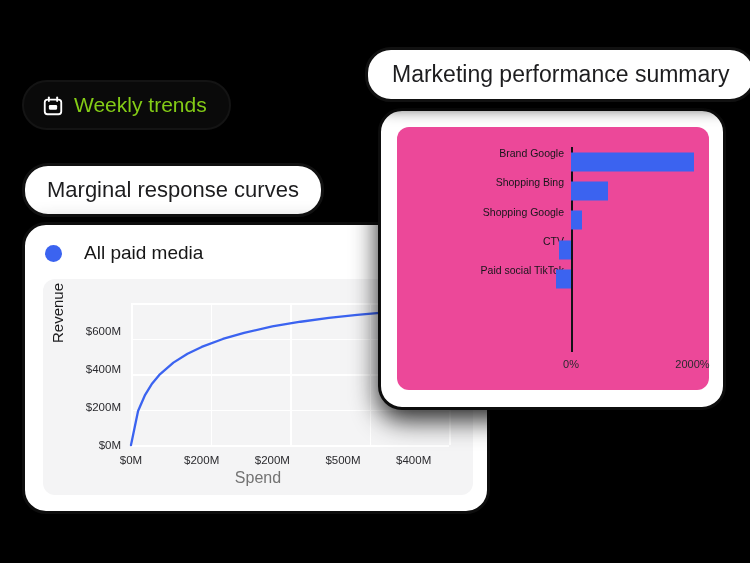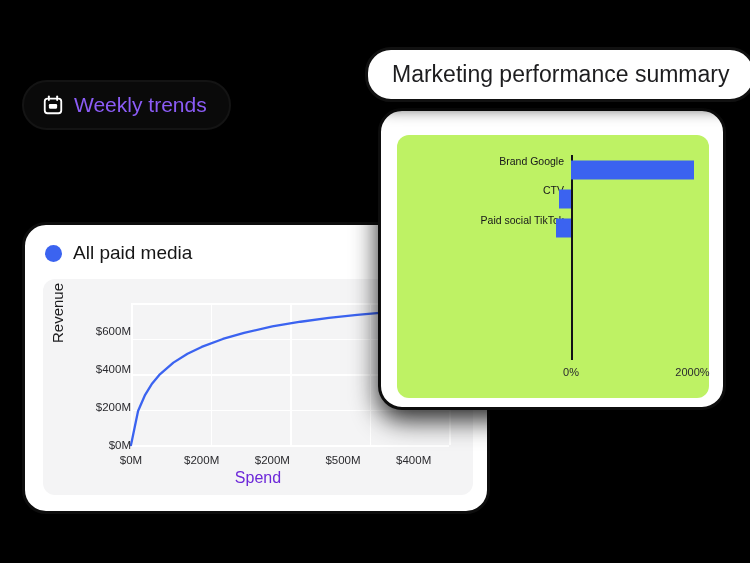--- a/index.html
+++ b/index.html
@@ -13,23 +13,24 @@
 
   
   .pill {
     position: absolute;
     display: flex; align-items: center; gap: 10px;
     border-radius: 26px;
     white-space: nowrap;
   }
   .pill-dark {
     background: #0a0a0a;
-    color: #8b5cf6;
+    color: #84cc16;
     border: 2.5px solid #141414;
     box-shadow: 0 0 0 2px #000, 0 6px 18px rgba(0,0,0,.9);
+    align-items: flex-end;
   }
   .pill-light {
     background: #ffffff;
     color: #1d1d1f;
     border: 3px solid #111111;
     box-shadow: 0 6px 16px rgba(0,0,0,.75);
   }
   #pill-weekly {
     left: 22px; top: 80px;
     padding: 11px 22px 11px 18px;
@@ -64,61 +65,61 @@
   }
   #card-right {
     left: 378px; top: 108px;
     width: 348px; height: 302px;
     z-index: 5;
     border-radius: 24px;
   }
 
   
   .legend {
-    display: flex; align-items: center; gap: 11px;
+    display: flex; align-items: center; gap: 22px;
     padding: 17px 0 0 20px;
   }
   .legend-dot {
     width: 17px; height: 17px; border-radius: 50%;
     background: #3b63f0; flex: none;
   }
   .legend-label { font-size: 19px; color: #161616; }
 
   .plot-panel {
     position: absolute;
     left: 18px; top: 54px;
     width: 430px; height: 216px;
     background: #f4f4f5;
     border-radius: 12px;
   }
   .plot-panel-right {
     position: absolute;
-    left: 16px; top: 24px;
+    left: 16px; top: 16px;
     width: 312px; height: 263px;
-    background: #bef264;
+    background: #ec4899;
     border-radius: 12px;
   }
 
   .axis-title-y {
     position: absolute;
     left: 6px; top: 64px;
     font-size: 15px; color: #1c1c1e;
     transform: rotate(-90deg);
     transform-origin: left top;
     white-space: nowrap;
   }
   .axis-title-x {
     position: absolute;
     left: 0; right: 0; bottom: 8px;
     text-align: center;
-    font-size: 16px; color: #6d28d9;
+    font-size: 16px; color: #737373;
   }
   .ytick {
     position: absolute;
-    right: 100%; margin-right: 0;
+    right: 100%; margin-right: 10px;
     font-size: 11.5px; color: #2a2a2e;
     white-space: nowrap;
     transform: translateY(-50%);
   }
   .xtick {
     position: absolute;
     top: 100%; margin-top: 9px;
     font-size: 11.5px; color: #2a2a2e;
     white-space: nowrap;
     transform: translateX(-50%);
@@ -223,20 +224,32 @@
         <div id="zero-axis"></div>
         <div id="bar-rows">
             <div class="bar-row">
               <div class="bar-label-wrap">
                 <span class="bar-label">Brand Google</span>
               </div>
               <div class="bar" style="background: rgb(59, 99, 240); width: 122.715px; left: 164px;"></div>
             </div>
             <div class="bar-row">
               <div class="bar-label-wrap">
+                <span class="bar-label">Shopping Bing</span>
+              </div>
+              <div class="bar" style="background: rgb(59, 99, 240); width: 37.0575px; left: 164px;"></div>
+            </div>
+            <div class="bar-row">
+              <div class="bar-label-wrap">
+                <span class="bar-label">Shopping Google</span>
+              </div>
+              <div class="bar" style="background: rgb(59, 99, 240); width: 10.935px; left: 164px;"></div>
+            </div>
+            <div class="bar-row">
+              <div class="bar-label-wrap">
                 <span class="bar-label">CTV</span>
               </div>
               <div class="bar" style="background: rgb(59, 99, 240); width: 12.15px; left: 151.85px;"></div>
             </div>
             <div class="bar-row">
               <div class="bar-label-wrap">
                 <span class="bar-label">Paid social TikTok</span>
               </div>
               <div class="bar" style="background: rgb(59, 99, 240); width: 15.1875px; left: 148.812px;"></div>
             </div>
@@ -254,18 +267,21 @@
       <svg class="cal-icon" viewBox="0 0 24 24" fill="none" stroke="#ffffff" stroke-width="2">
         <rect x="3" y="5" width="18" height="16" rx="3"></rect>
         <line x1="7.5" y1="2.5" x2="7.5" y2="6.5" stroke-linecap="round"></line>
         <line x1="16.5" y1="2.5" x2="16.5" y2="6.5" stroke-linecap="round"></line>
         <rect x="7.5" y="11" width="9" height="5" rx="1.2" fill="#ffffff" stroke="none"></rect>
       </svg>
     </span>
     <span>Weekly trends</span>
   </div>
 
+  <div class="pill pill-light" id="pill-marginal">
+    <span>Marginal response curves</span>
+  </div>
 
   <div class="pill pill-light" id="pill-summary">
     <span>Marketing performance summary</span>
   </div>
 
 </div>
 
 </body></html>

